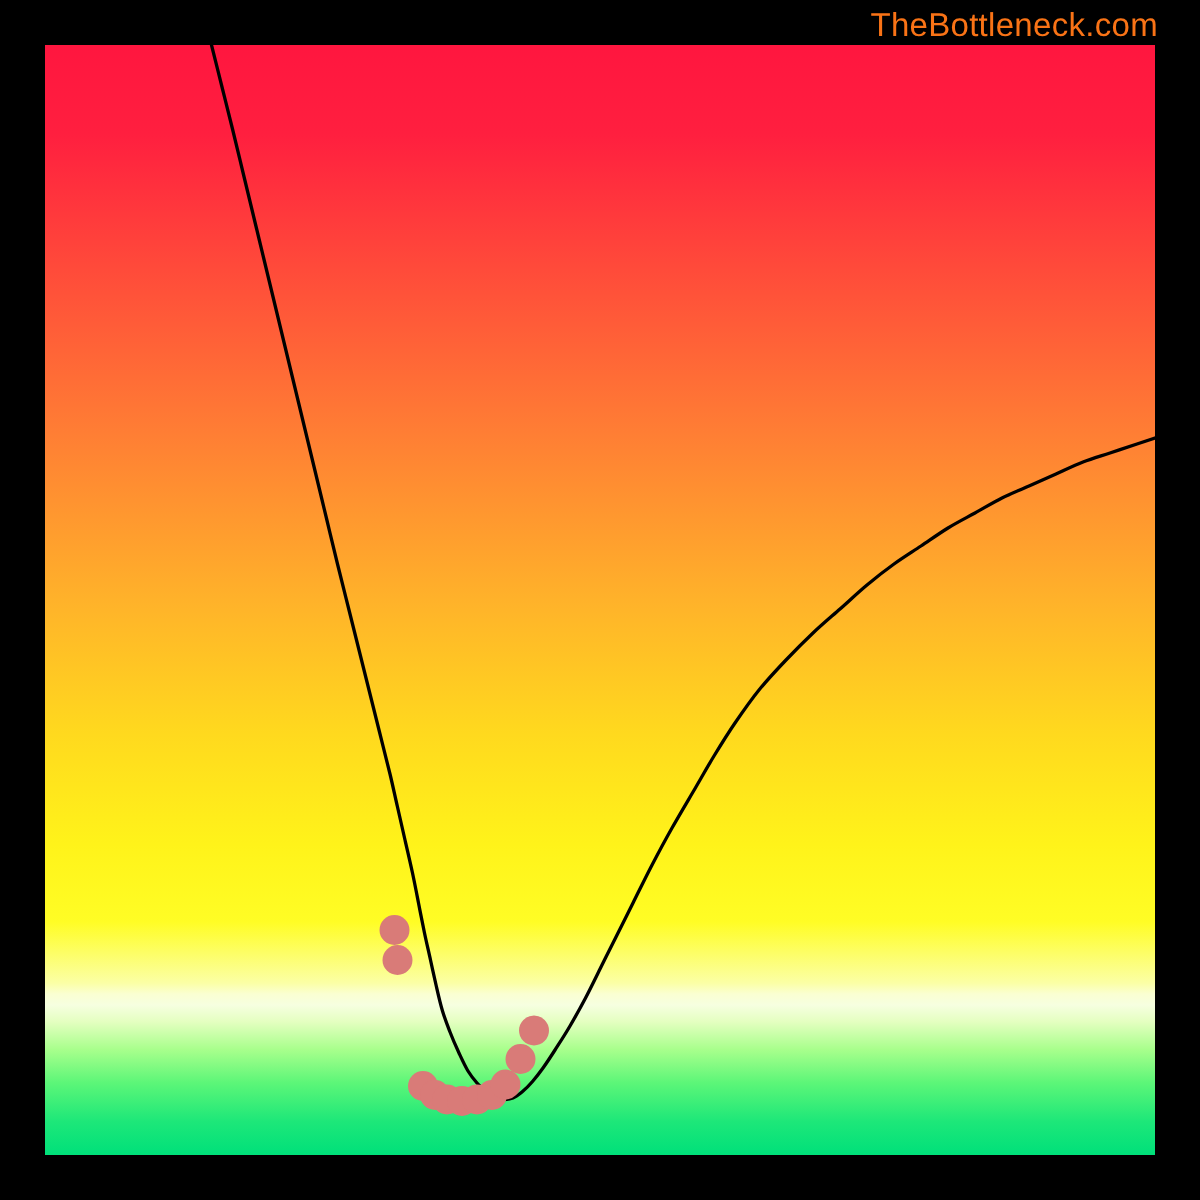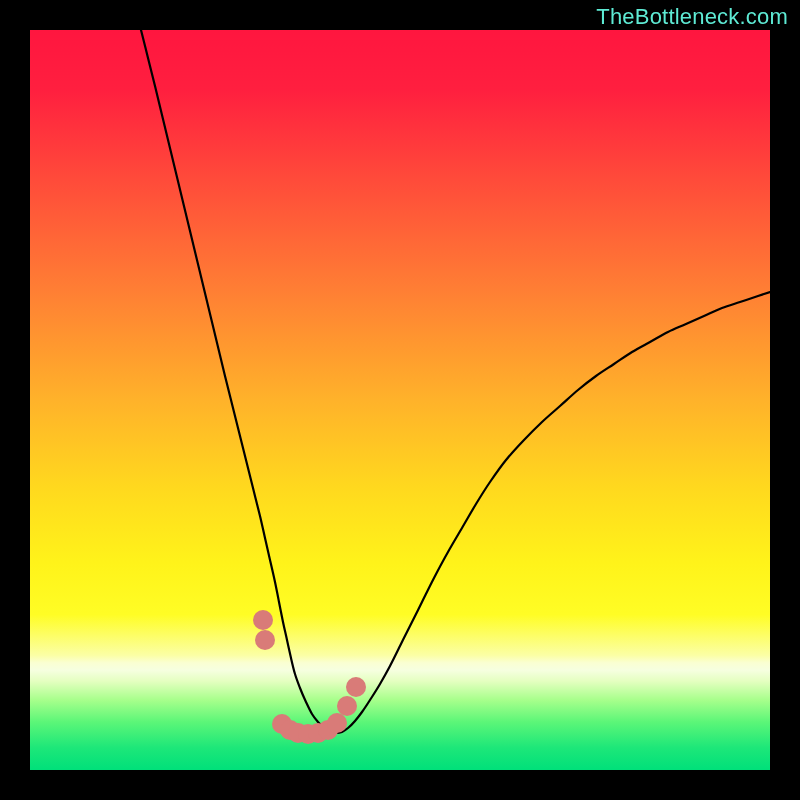--- a/index.html
+++ b/index.html
@@ -22,22 +22,22 @@
   .gradient {
     position: absolute;
     left: 0;
     top: 0;
     width: 100%;
     height: 100%;
   }
   .attribution {
     position: absolute;
     top: 4px;
-    right: 12px;
-    color: #5eead4;
+    right: 28px;
+    color: #f97316;
     font-size: 22px;
     font-weight: 500;
     letter-spacing: 0.2px;
   }
   svg.curve {
     position: absolute;
     left: 0;
     top: 0;
     width: 100%;
     height: 100%;

